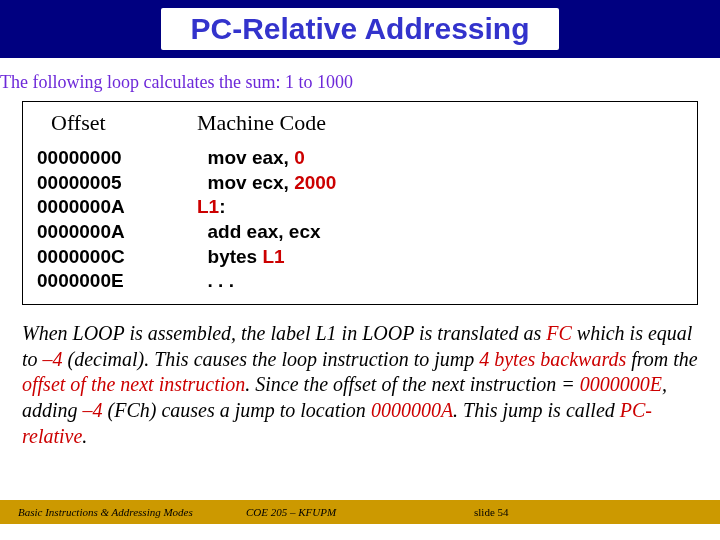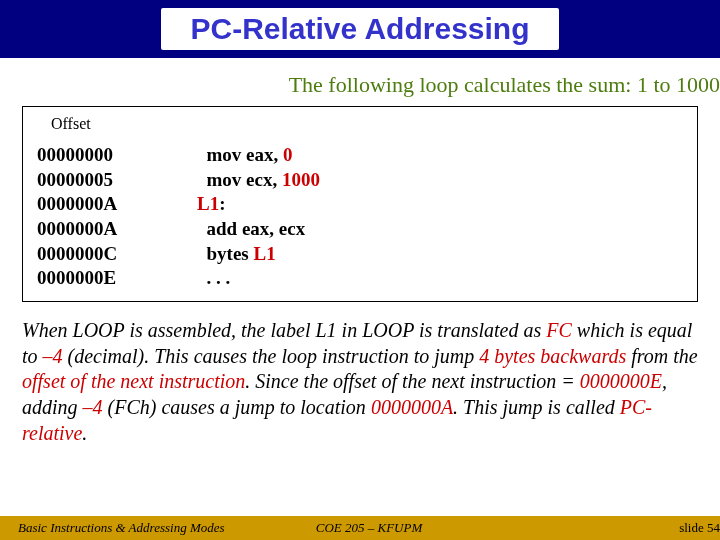--- a/index.html
+++ b/index.html
@@ -22,98 +22,99 @@
   .title-inner {
     background: #ffffff;
     color: #3333cc;
     font-family: "Comic Sans MS", "Comic Sans", cursive, sans-serif;
     font-size: 30px;
     font-weight: bold;
     padding: 4px 30px;
     border-radius: 2px;
   }
   .subtitle {
-    font-size: 22px;
-    color: #4d7c0f;
-    text-align: right;
+    font-size: 18px;
+    color: #6d28d9;
+    text-align: left;
     margin-top: 14px;
     margin-bottom: 8px;
   }
   .code-box {
     border: 1.5px solid #000;
     margin: 0 22px;
     padding: 8px 14px 10px 14px;
   }
   .headers {
     display: flex;
-    font-size: 16px;
+    font-size: 22px;
     color: #000;
     margin-bottom: 10px;
   }
   .col-offset { width: 160px; padding-left: 14px; }
   .col-machine { width: 210px; }
   .col-source { flex: 1; }
   .code-grid {
     display: flex;
-    font-family: Liberation Serif, serif;
+    font-family: Liberation Sans, sans-serif;
     font-size: 19px;
     font-weight: bold;
     color: #000;
     line-height: 1.3;
   }
   .code-col-offset { width: 160px; white-space: pre; }
   .code-col-machine { width: 210px; white-space: pre; }
   .code-col-source { flex: 1; white-space: pre; }
   .red { color: #cc0000; }
   .explanation {
     font-size: 20px;
     color: #000;
     margin: 16px 22px 0 22px;
     line-height: 1.28;
     font-style: italic;
   }
   .footer {
     position: absolute;
-    bottom: 0;
+    bottom: 16px;
     left: 0;
     width: 100%;
     height: 24px;
     background: #cc9900;
     display: flex;
     align-items: center;
-    font-size: 13px;
+    font-size: 11px;
     font-style: italic;
     color: #000;
   }
   .footer-left { flex: 1; padding-left: 18px; text-align: left; font-family: "Times New Roman", serif; }
-  .footer-center { flex: 1; text-align: center; }
-  .footer-right { flex: 1; text-align: right; font-style: normal; }
+  .footer-center { flex: 1; }
+  .footer-right { flex: 1; padding-right: 18px; font-style: normal; }
 </style>
 </head>
 <body>
 
 <div class="title-bar">
   <div class="title-inner">PC-Relative Addressing</div>
 </div>
 
 <div class="subtitle">The following loop calculates the sum: 1 to 1000</div>
 
 <div class="code-box">
   <div class="headers">
     <div class="col-offset">Offset</div>
+    <div class="col-machine">Machine Code</div>
   </div>
   <div class="code-grid">
     <div class="code-col-offset"><span>00000000</span>
 <span>00000005</span>
 <span>0000000A</span>
 <span>0000000A</span>
 <span>0000000C</span>
 <span>0000000E</span></div>
     <div class="code-col-source"><span>  mov eax, </span><span class="red">0</span>
-<span>  mov ecx, </span><span class="red">1000</span>
+<span>  mov ecx, </span><span class="red">2000</span>
 <span class="red">L1</span><span>:</span>
 <span>  add eax, ecx</span>
 <span>  bytes </span><span class="red">L1</span>
 <span>  . . .</span></div>
   </div>
 </div>
 
 <div class="explanation">
   <span>When LOOP is assembled, the label L1 in LOOP is translated as </span><span class="red">FC</span><span> which is equal to </span><span class="red">–4</span><span> (decimal). This causes the loop instruction to jump </span><span class="red">4 bytes backwards</span><span> from the </span><span class="red">offset of the next instruction</span><span>. Since the offset of the next instruction = </span><span class="red">0000000E</span><span>, adding </span><span class="red">–4</span><span> (FCh) causes a jump to location </span><span class="red">0000000A</span><span>. This jump is called </span><span class="red">PC-relative</span><span>.</span>
 </div>

